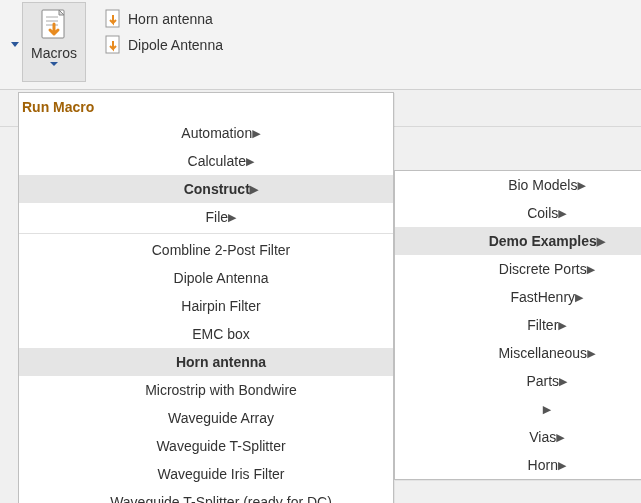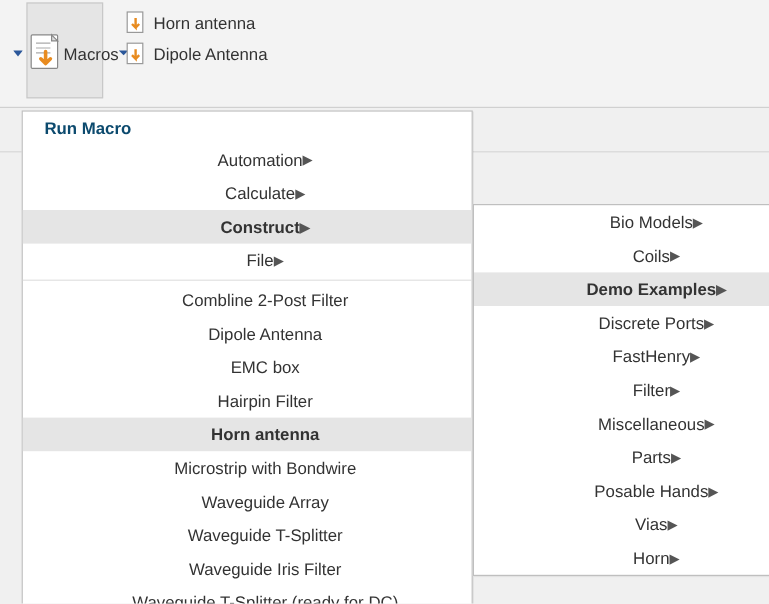--- a/index.html
+++ b/index.html
@@ -1,29 +1,29 @@
 <!DOCTYPE html>
 <html><head>
 <meta charset="utf-8">
 <style>
 * { margin: 0; padding: 0; box-sizing: border-box; font-family: "Segoe UI", Arial, sans-serif; font-size: 14px; }
 body { background: #f0f0f0; width: 641px; height: 503px; overflow: hidden; position: relative; }
 
 .ribbon { background: #f3f3f3; height: 90px; border-bottom: 1px solid #d0d0d0; display: flex; align-items: flex-start; padding-left: 8px; }
 .dropdown-arrow-left { width: 14px; display:flex; align-items:center; justify-content:center; height:88px; color:#2b579a; }
-.macros-btn { width: 64px; height: 80px; margin-top:2px; background: #e5e5e5; border: 1px solid #c8c8c8; display: flex; flex-direction: row; align-items: center; padding-top:4px; }
+.macros-btn { width: 64px; height: 80px; margin-top:2px; background: #e5e5e5; border: 1px solid #c8c8c8; display: flex; flex-direction: column; align-items: center; padding-top:4px; }
 .macro-icon { width: 32px; height: 36px; display:flex; align-items:center; justify-content:center; }
 .macros-label { margin-top: 2px; color:#333; }
 .macros-caret { color:#2b579a; font-size:10px; }
 
 .recent-list { margin-left: 14px; margin-top: 6px; }
 .recent-item { display:flex; align-items:center; gap:6px; height:26px; color:#333; padding:0 4px; }
 
 .menu { position:absolute; background:#fff; border:1px solid #bfbfbf; box-shadow: 1px 1px 0 rgba(0,0,0,0.05); }
-.menu-title { font-weight:bold; padding:6px 10px 4px 18px; color:#0c4a6e; }
+.menu-title { font-weight:bold; padding:6px 10px 4px 3px; color:#a16207; }
 .menu-item { display:flex; align-items:center; justify-content:center; height:28px; padding:0 10px 0 40px; color:#333; cursor:default; }
 .menu-item.highlight { background:#e5e5e5;font-weight:bold; }
 .menu-item .arrow { font-size:11px; color:#555; }
 .menu-sep { height:1px; background:#e0e0e0; margin:2px 0; }
 
 .primary-menu { left:18px; top:92px; width:376px; }
 .submenu { left:394px; top:170px; width:276px; }
 
 .sep-after-toolbar { position:absolute; left:0; right:0; top:126px; height:1px; background:#d8d8d8; }
 
@@ -102,24 +102,24 @@
     </div>
   <div class="menu-sep"></div>
   <div id="bottom-items">
       <div class="menu-item">
         <span>Combline 2-Post Filter</span>
       </div>
       <div class="menu-item">
         <span>Dipole Antenna</span>
       </div>
       <div class="menu-item">
-        <span>EMC box</span>
+        <span>Hairpin Filter</span>
       </div>
       <div class="menu-item">
-        <span>Hairpin Filter</span>
+        <span>EMC box</span>
       </div>
       <div class="menu-item highlight">
         <span>Horn antenna</span>
       </div>
       <div class="menu-item">
         <span>Microstrip with Bondwire</span>
       </div>
       <div class="menu-item">
         <span>Waveguide Array</span>
       </div>
@@ -163,21 +163,20 @@
       </div>
       <div class="menu-item">
         <span>Miscellaneous</span>
         <span class="arrow">▶</span>
       </div>
       <div class="menu-item">
         <span>Parts</span>
         <span class="arrow">▶</span>
       </div>
       <div class="menu-item">
-        <span>Posable Hands</span>
         <span class="arrow">▶</span>
       </div>
       <div class="menu-item">
         <span>Vias</span>
         <span class="arrow">▶</span>
       </div>
       <div class="menu-item">
         <span>Horn</span>
         <span class="arrow">▶</span>
       </div>

